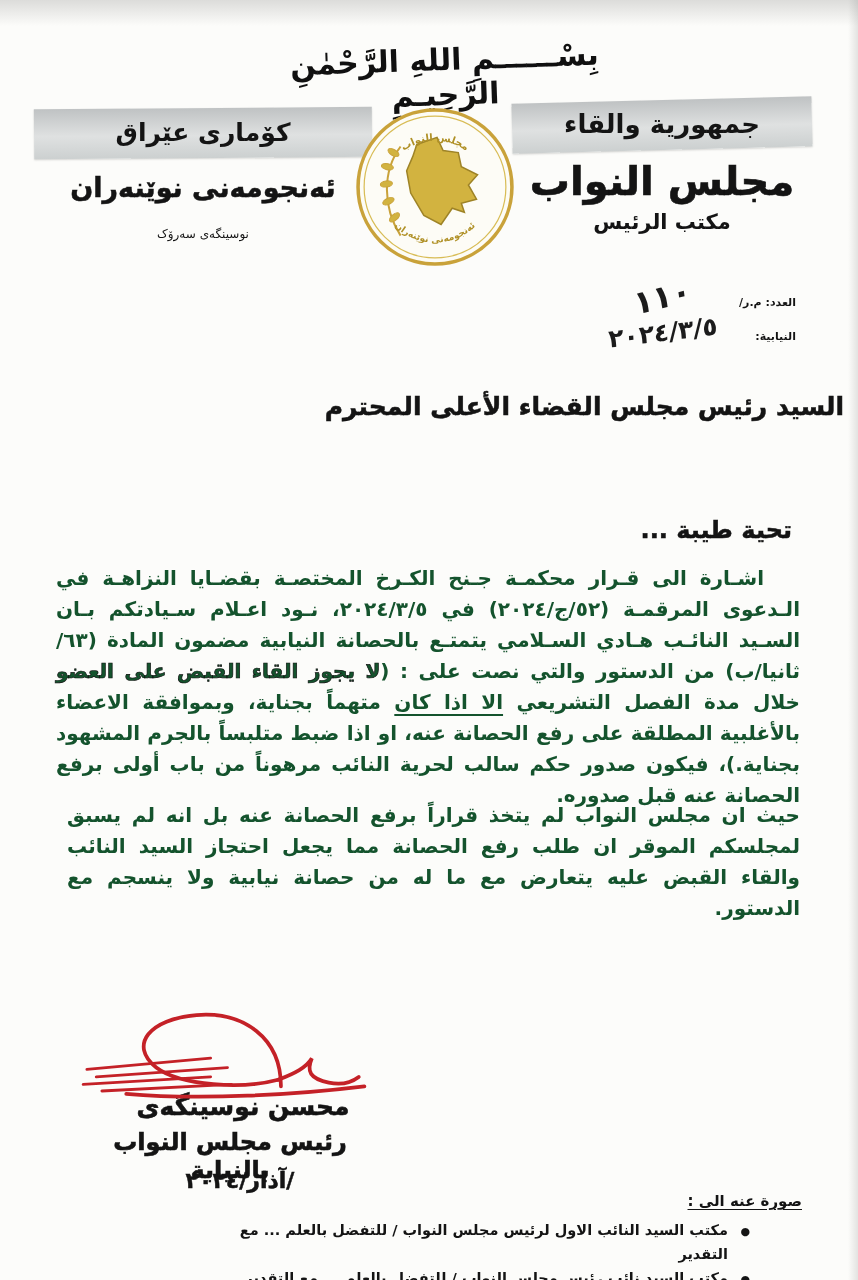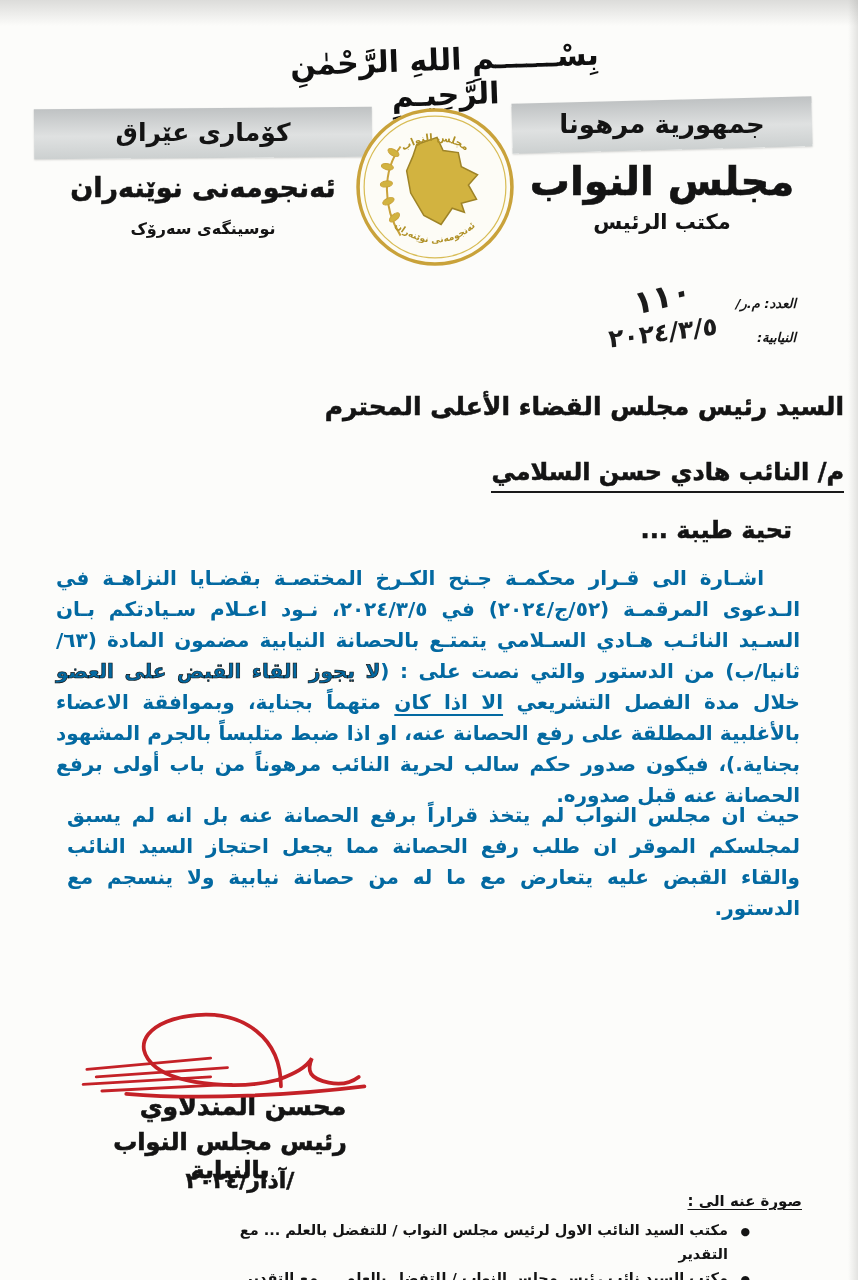--- a/index.html
+++ b/index.html
@@ -35,38 +35,38 @@
   .band-right{ left:512px; top:100px; width:300px; transform:rotate(-1.4deg); }
   
   .hdr{ position:absolute; text-align:center; }
   .hdr-right{ left:512px; top:100px; width:300px; }
   .hdr-left{ left:34px; top:108px; width:338px; }
   .hdr-right .l1{ font-size:26px; font-weight:bold; padding-top:9px; height:50px; }
   .hdr-right .l2{ font-size:40px; font-weight:bold; margin-top:8px; -webkit-text-stroke:.6px #111; }
   .hdr-right .l3{ font-size:21px; font-weight:bold; margin-top:6px; }
   .hdr-left .l1{ font-size:25px; font-weight:bold; padding-top:10px; height:50px; }
   .hdr-left .l2{ font-size:27px; font-weight:bold; margin-top:14px; -webkit-text-stroke:.5px #111; }
-  .hdr-left .l3{ font-size:16px; font-weight:bold; margin-top:16px; }
+  .hdr-left .l3{ font-size:12px; font-weight:normal; margin-top:24px; }
   
   .emblem{ position:absolute; left:353px; top:106px; width:164px; height:162px; z-index:3; }
   
   .meta{ position:absolute; left:555px; top:286px; width:255px; height:80px; font-weight:bold; }
-  .meta-label{ position:absolute; font-size:13px;font-style:italic; }
+  .meta-label{ position:absolute; font-size:11px; }
   .lbl-num{ right:14px; top:10px; }
   .lbl-date{ right:14px; top:44px; }
   .hand{ position:absolute; font-weight:bold; color:#1b1b1b; }
   .hand-num{ right:118px; top:-8px; font-size:32px; transform:rotate(-14deg) skewX(-6deg); letter-spacing:3px; }
   .hand-date{ right:92px; top:32px; font-size:25px; transform:rotate(-7deg) skewX(-4deg); letter-spacing:2px; }
   
   .addressee{ position:absolute; right:14px; top:392px; font-size:25px; font-weight:bold; -webkit-text-stroke:.5px #111; }
   .subject{ position:absolute; right:14px; top:458px; font-size:24px; font-weight:bold;
             border-bottom:2.5px solid #1a1a1a; padding-bottom:5px; -webkit-text-stroke:.5px #111; }
   .greeting{ position:absolute; right:66px; top:516px; font-size:24px; font-weight:bold; -webkit-text-stroke:.5px #111; }
   .para{ position:absolute; right:58px; left:56px; font-size:20px; line-height:31px;
-         font-weight:bold; text-align:justify; color:#0369a1; }
+         font-weight:bold; text-align:justify; color:#14532d; }
   .p1{ top:563px; text-indent:36px; }
   .p2{ top:800px;margin-left:11px; }
   .seg-heavy{ -webkit-text-stroke:.7px #111; }
   .seg-underline{ text-decoration:underline; text-underline-offset:5px; text-decoration-thickness:2px; }
   .closing{ position:absolute; right:40px; left:40px; top:908px; font-size:22px; line-height:40px;
             font-weight:bold; text-align:center; -webkit-text-stroke:.7px #101010; }
   
   .sig-svg{ position:absolute; left:70px; top:1000px; width:300px; height:122px; z-index:2; }
   .sig-name{ position:absolute; left:118px; top:1092px; width:250px; text-align:center;
              font-size:25px; font-weight:bold; -webkit-text-stroke:.6px #111; }
@@ -87,21 +87,21 @@
 
   <div class="scan-top"></div>
   <div class="scan-side"></div>
 
   <div class="bismillah">بِسْــــــمِ اللهِ الرَّحْمٰنِ الرَّحِيـمِ</div>
 
   <div class="band band-right"></div>
   <div class="band band-left"></div>
 
   <div class="hdr hdr-right">
-    <div class="l1">جمهورية مرهونا</div>
+    <div class="l1">جمهورية والقاء</div>
     <div class="l2">مجلس النواب</div>
     <div class="l3">مكتب الرئيس</div>
   </div>
 
   <div class="hdr hdr-left">
     <div class="l1">كۆماری عێراق</div>
     <div class="l2">ئەنجومەنی نوێنەران</div>
     <div class="l3">نوسینگەی سەرۆک</div>
   </div>
 
@@ -134,41 +134,40 @@
   </div>
 
   <div class="meta">
     <span class="meta-label lbl-num">العدد: م.ر/</span>
     <span class="hand hand-num">١١٠</span>
     <span class="meta-label lbl-date">النيابية:</span>
     <span class="hand hand-date">٢٠٢٤/٣/٥</span>
   </div>
 
   <div class="addressee">السيد رئيس مجلس القضاء الأعلى المحترم</div>
-  <div class="subject">م/ النائب هادي حسن السلامي</div>
   <div class="greeting">تحية طيبة ...</div>
 
   <p class="para p1"><span>اشـارة الى قـرار محكمـة جـنح الكـرخ المختصـة بقضـايا النزاهـة في الـدعوى المرقمـة (٥٢/ج/٢٠٢٤) في ٢٠٢٤/٣/٥، نـود اعـلام سـيادتكم بـان السـيد النائـب هـادي السـلامي يتمتـع بالحصانة النيابية مضمون المادة (٦٣/ثانيا/ب) من الدستور والتي نصت على : (</span><span class="seg-heavy">لا يجوز القاء القبض على العضو</span><span> خلال مدة الفصل التشريعي </span><span class="seg-underline">الا اذا كان</span><span> متهماً بجناية، وبموافقة الاعضاء بالأغلبية المطلقة على رفع الحصانة عنه، او اذا ضبط متلبساً بالجرم المشهود بجناية.)، فيكون صدور حكم سالب لحرية النائب مرهوناً من باب أولى برفع الحصانة عنه قبل صدوره.</span></p>
 
   <p class="para p2">حيث ان مجلس النواب لم يتخذ قراراً برفع الحصانة عنه بل انه لم يسبق لمجلسكم الموقر ان طلب رفع الحصانة مما يجعل احتجاز السيد النائب والقاء القبض عليه يتعارض مع ما له من حصانة نيابية ولا ينسجم مع الدستور.</p>
 
 
   <svg class="sig-svg" viewBox="0 0 320 130">
     <g stroke="#c42127" fill="none" stroke-linecap="round">
       <path d="M225,92 C225,40 185,12 135,16 C85,20 62,48 92,72 C118,92 185,95 222,85" stroke-width="4"></path>
       <path d="M222,85 C240,78 252,72 258,62 C252,76 256,84 276,88 C290,91 300,88 308,82" stroke-width="4"></path>
       <path d="M60,100 C140,107 240,101 314,92" stroke-width="4"></path>
       <path d="M18,74 L150,62" stroke-width="3"></path>
       <path d="M28,82 L168,72" stroke-width="3"></path>
       <path d="M14,90 L150,82" stroke-width="3"></path>
       <path d="M34,97 L172,90" stroke-width="3"></path>
     </g>
   </svg>
 
-  <div class="sig-name">محسن المندلاوي</div>
+  <div class="sig-name">محسن نوسینگەی</div>
   <div class="sig-title">رئيس مجلس النواب بالنيابة</div>
   <div class="sig-date">/آذار/٢٠٢٤</div>
 
   <div class="footer">
     <div class="copies-label">صورة عنه الى :</div>
     <div class="copy-item">
       <span class="bullet">●</span>
       <span>مكتب السيد النائب الاول لرئيس مجلس النواب / للتفضل بالعلم ... مع التقدير</span>
     </div>
     <div class="copy-item">

